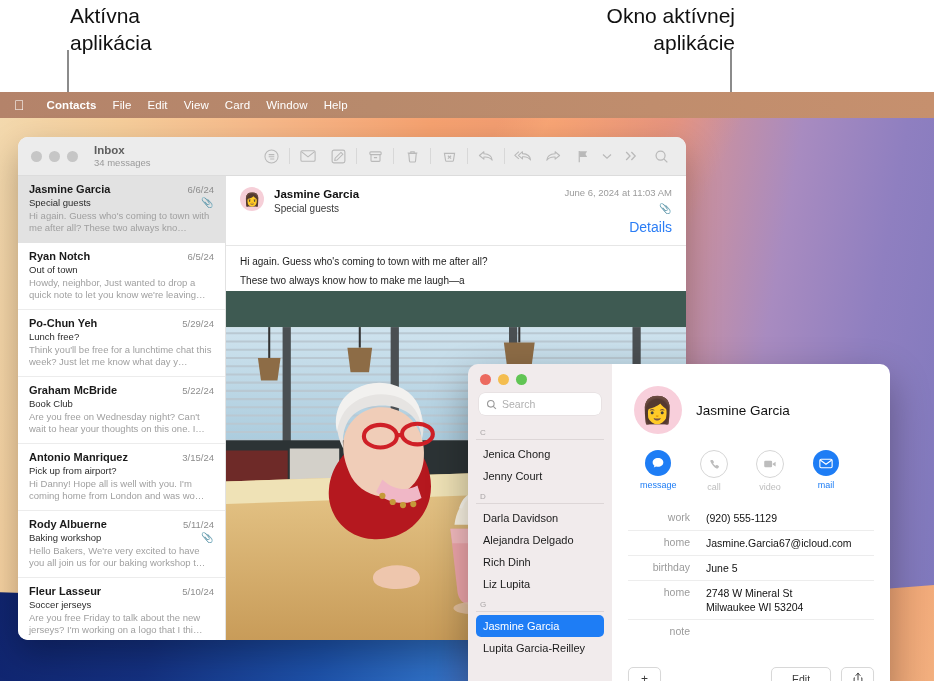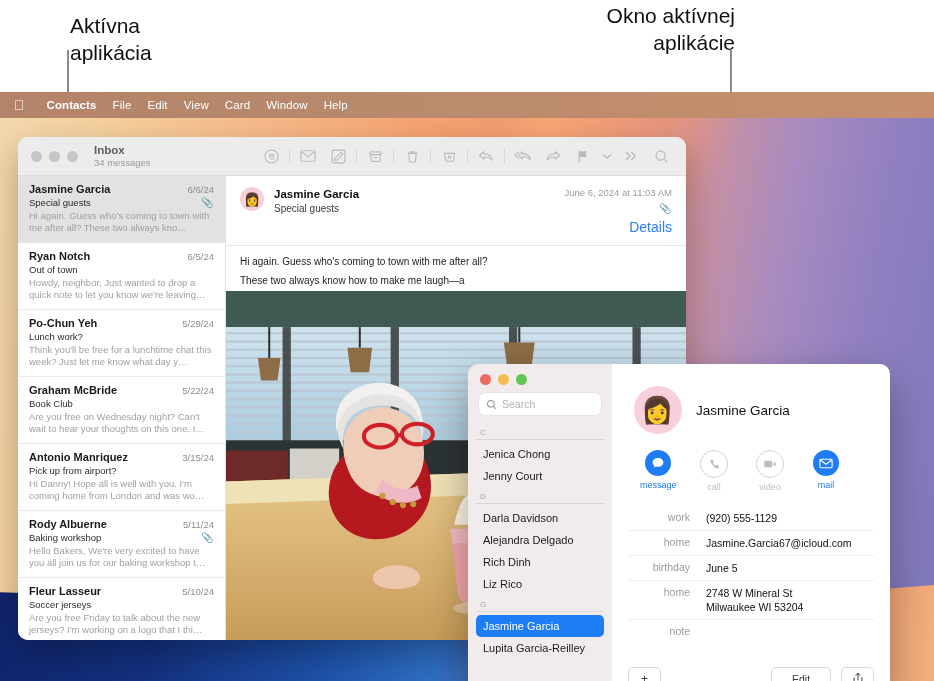--- a/index.html
+++ b/index.html
@@ -5,21 +5,21 @@
   html,body{margin:0;padding:0;}
   body{
     width:934px;height:681px;overflow:hidden;position:relative;
     background:#ffffff;
     font-family:"Liberation Sans","DejaVu Sans",sans-serif;
     -webkit-font-smoothing:antialiased;
   }
 
   
   .callout{position:absolute;font-size:21px;line-height:27px;color:#111;white-space:pre-line;}
-  #callout-left{left:70px;top:12px;text-align:left;}
+  #callout-left{left:70px;top:2px;text-align:left;}
   #callout-right{left:545px;top:2px;width:190px;text-align:right;}
   .leader{position:absolute;width:2px;background:#8b8b8b;}
 
   
   #desktop{position:absolute;left:0;top:92px;width:934px;height:589px;overflow:hidden;}
   #wallpaper{position:absolute;inset:0;
     background:
       linear-gradient(116deg,
         rgba(255,255,255,0) 0%,
         rgba(255,255,255,0) 42%,
@@ -296,21 +296,21 @@
               <span>Out of town</span>
             </div>
           <div class="msg-prev">Howdy, neighbor, Just wanted to drop a quick note to let you know we're leaving…</div>
         </div>
         <div class="msg">
           <div class="msg-row1">
             <span class="msg-from">Po-Chun Yeh</span>
             <span class="msg-date">5/29/24</span>
           </div>
           <div class="msg-subj">
-              <span>Lunch work?</span>
+              <span>Lunch free?</span>
             </div>
           <div class="msg-prev">Think you'll be free for a lunchtime chat this week? Just let me know what day y…</div>
         </div>
         <div class="msg">
           <div class="msg-row1">
             <span class="msg-from">Graham McBride</span>
             <span class="msg-date">5/22/24</span>
           </div>
           <div class="msg-subj">
               <span>Book Club</span>
@@ -489,21 +489,21 @@
         <span class="ph">Search</span>
       </div>
       <div id="ct-list">
         <div class="grp">C</div>
         <div class="ct-item">Jenica Chong</div>
         <div class="ct-item">Jenny Court</div>
         <div class="grp">D</div>
         <div class="ct-item">Darla Davidson</div>
         <div class="ct-item">Alejandra Delgado</div>
         <div class="ct-item">Rich Dinh</div>
-        <div class="ct-item">Liz Rico</div>
+        <div class="ct-item">Liz Lupita</div>
         <div class="grp">G</div>
         <div class="ct-item sel">Jasmine Garcia</div>
         <div class="ct-item">Lupita Garcia-Reilley</div>
       </div>
     </div>
 
     <div id="ct-detail">
       <div id="ct-head">
         <div id="ct-photo">👩</div>
         <div id="ct-name">Jasmine Garcia</div>

